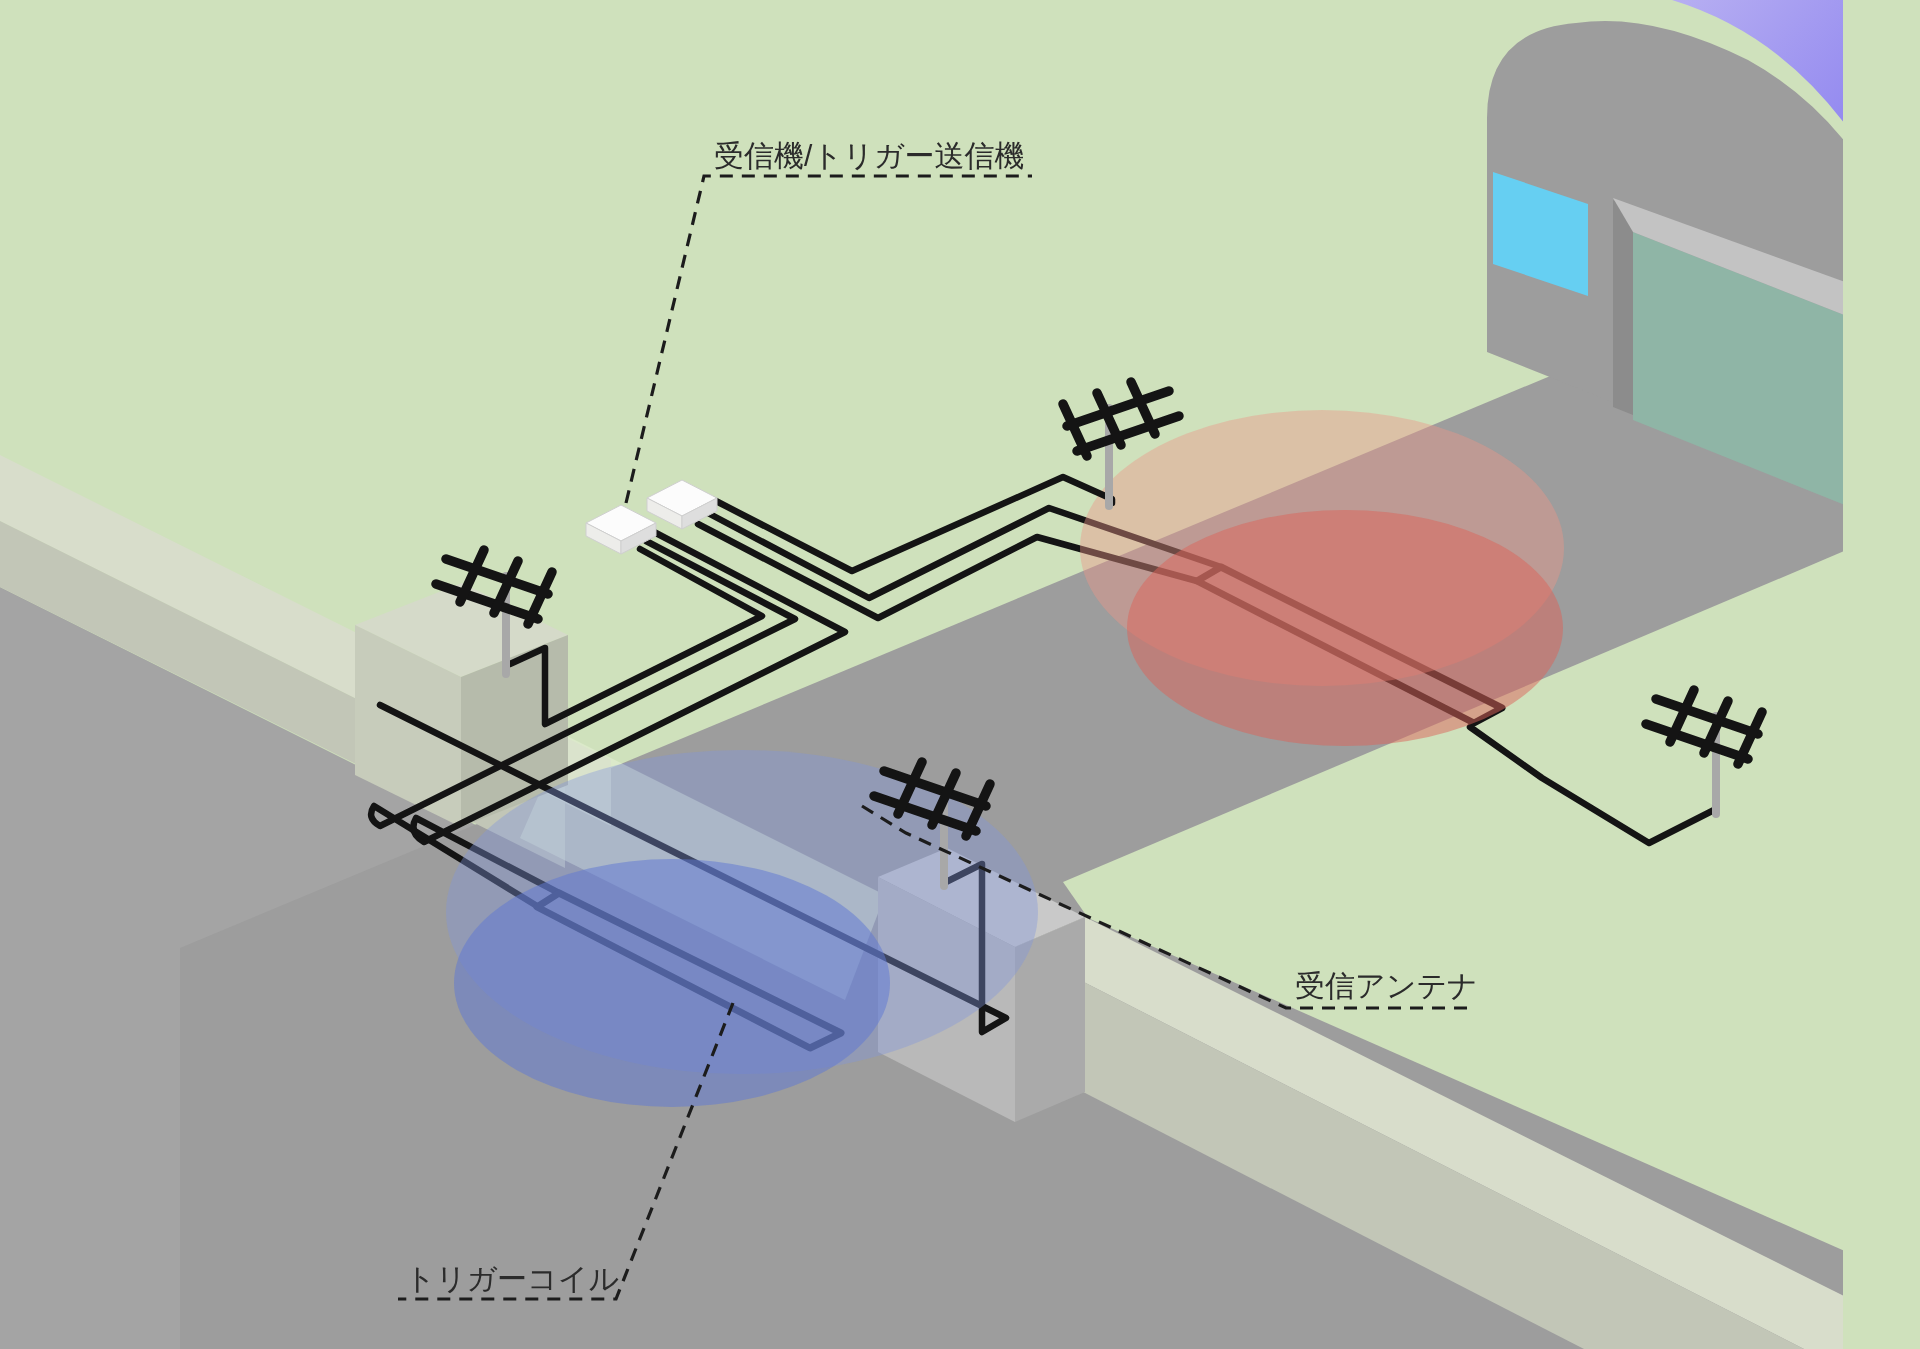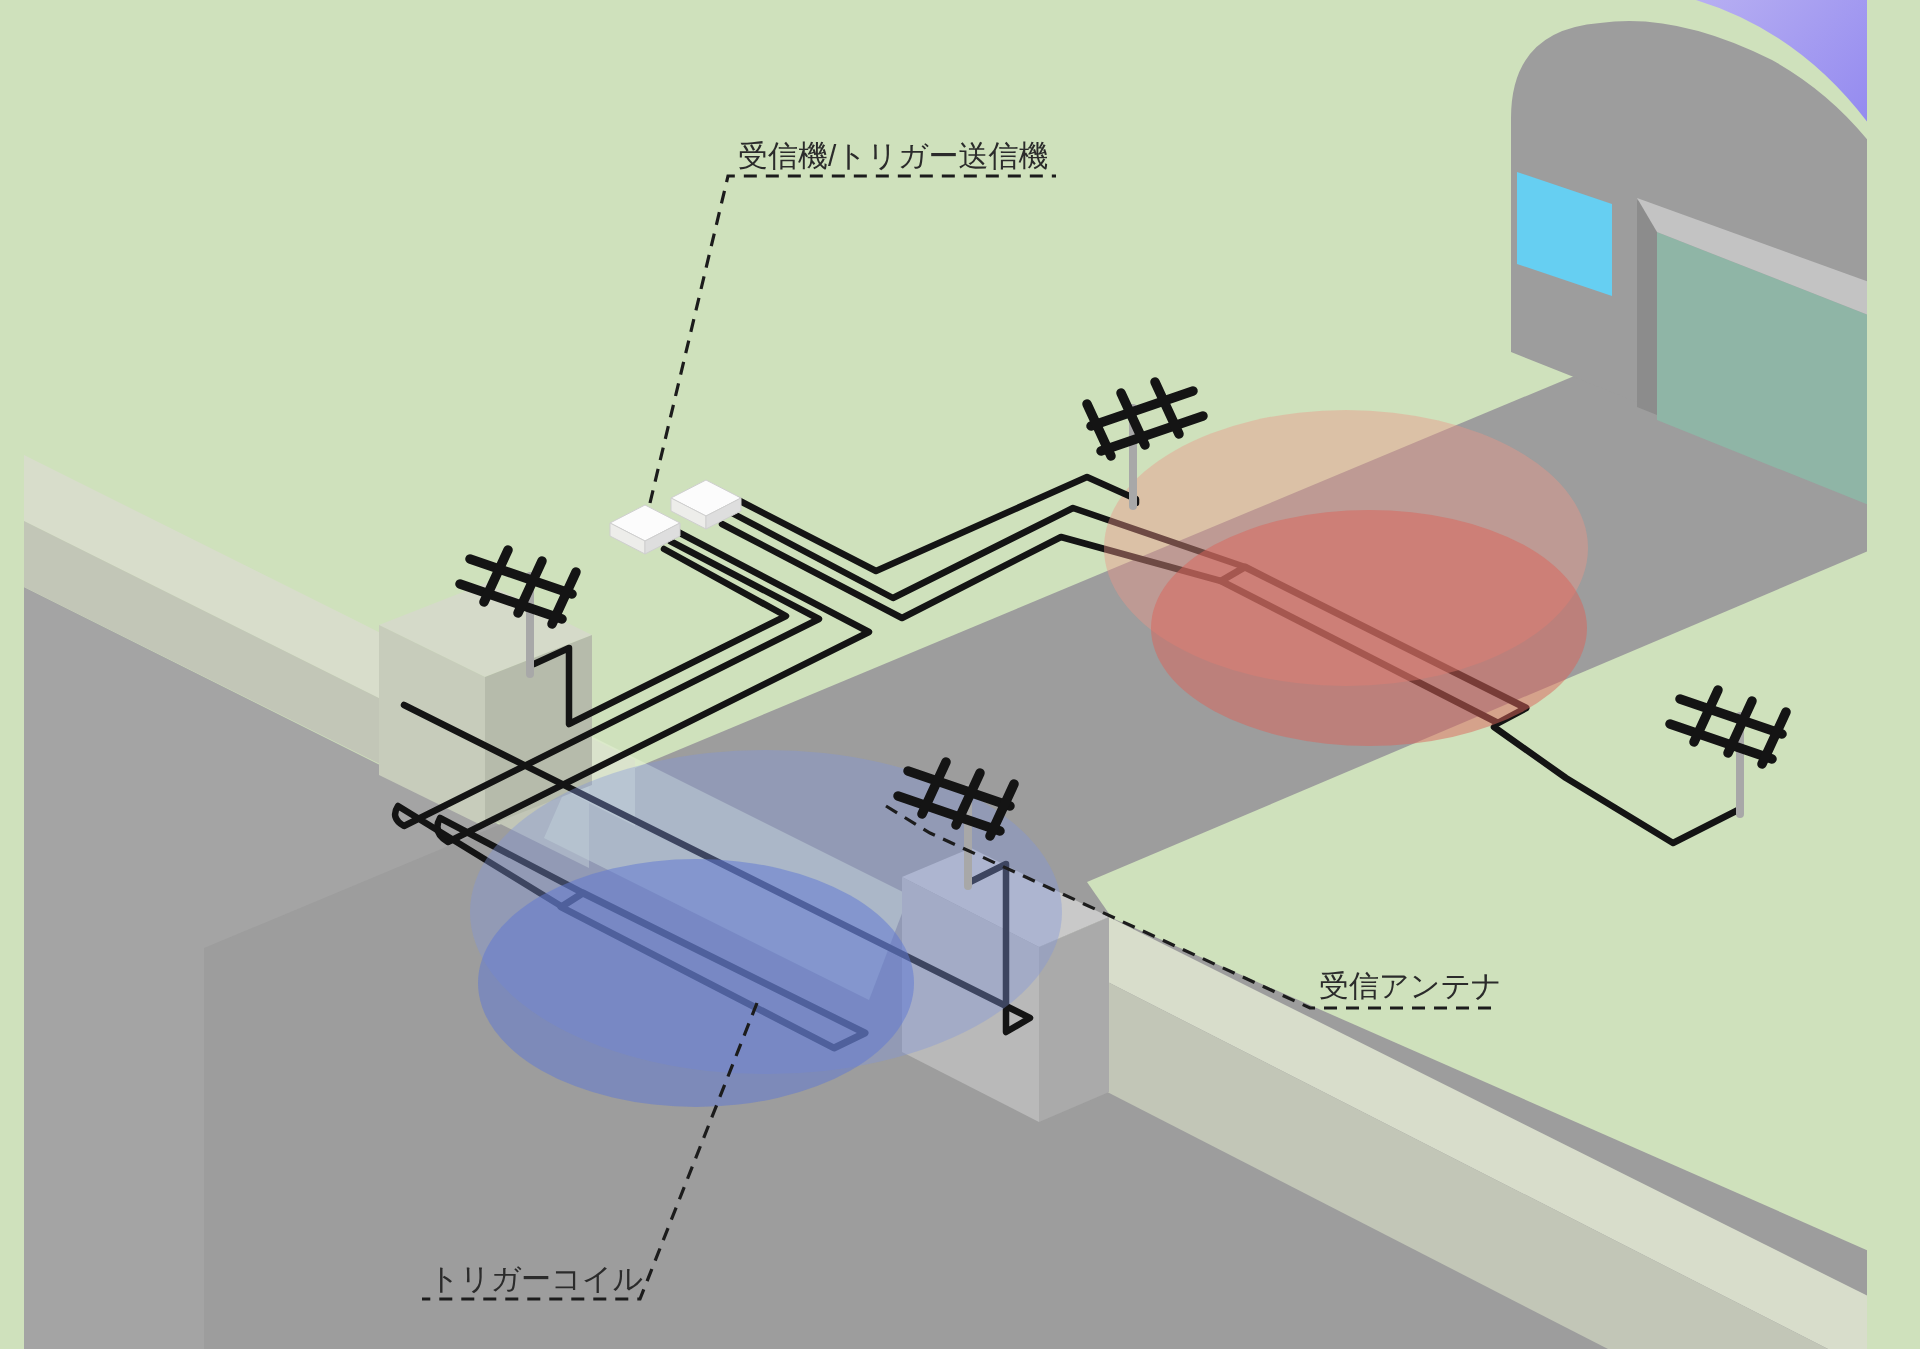--- a/index.html
+++ b/index.html
@@ -1,16 +1,16 @@
 <!DOCTYPE html>
 <html style="--grass: #cfe1bc; --road: #a4a4a4; --driveway: #9d9d9d; --wall-top: #d8ddcb; --wall-face: #c2c6b7; --wall-cap: #cdd2c1; --gate-surface: rgba(230,240,214,0.55); --pedestal-top: #d5dac9; --pedestal-left: #c7ccbb; --pedestal-right: #b6bbab; --pedestal2-top: #c9c9c9; --pedestal2-left: #b9b9b9; --pedestal2-right: #aaaaaa; --building: #9d9d9d; --window: #66cff2; --door: #8fb5a6; --door-header: #c3c3c3; --door-jamb: #8c8c8c; --purple-light: #b7aff2; --purple-dark: #7a6fee; --pole: #a8a8a8; --cable: #141414; --leader: #1c1c1c; --text: #2b2b2b; --zone-red-soft: rgba(235,150,135,0.42); --zone-red: rgba(220,100,90,0.50); --zone-blue-soft: rgba(130,150,220,0.38); --zone-blue: rgba(95,120,210,0.52); --box-top: #fcfcfc; --box-left: #ededea; --box-right: #dedede; --box-edge: #cfcfcf;"><head>
 <meta charset="utf-8">
 <style>
   html,body{margin:0;padding:0;background:#cfe1bc;}
-  .stage{width:1843px;height:1349px;position:relative;overflow:hidden;margin-left:24px;}
+  .stage{width:1843px;height:1349px;position:relative;overflow:hidden;}
   svg{display:block;}
   text.diagram-label{
     font-family:"Liberation Sans","DejaVu Sans",sans-serif;
     font-size:30px;
     fill:var(--text,#2b2b2b);
   }
 </style>
 </head>
 <body>
 

